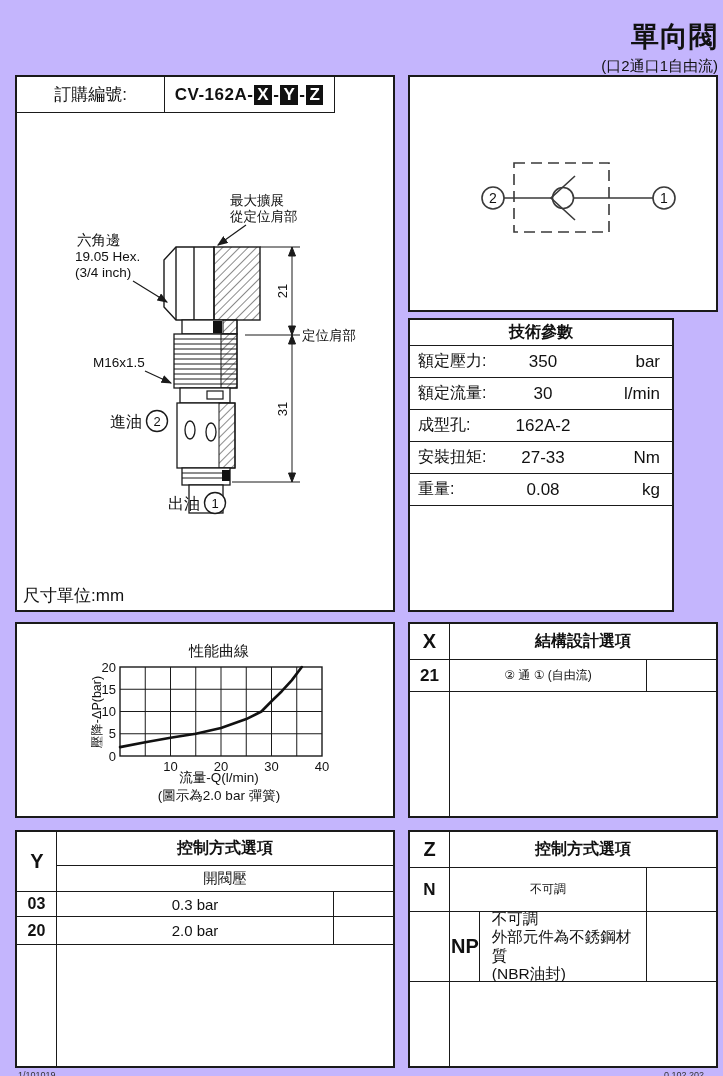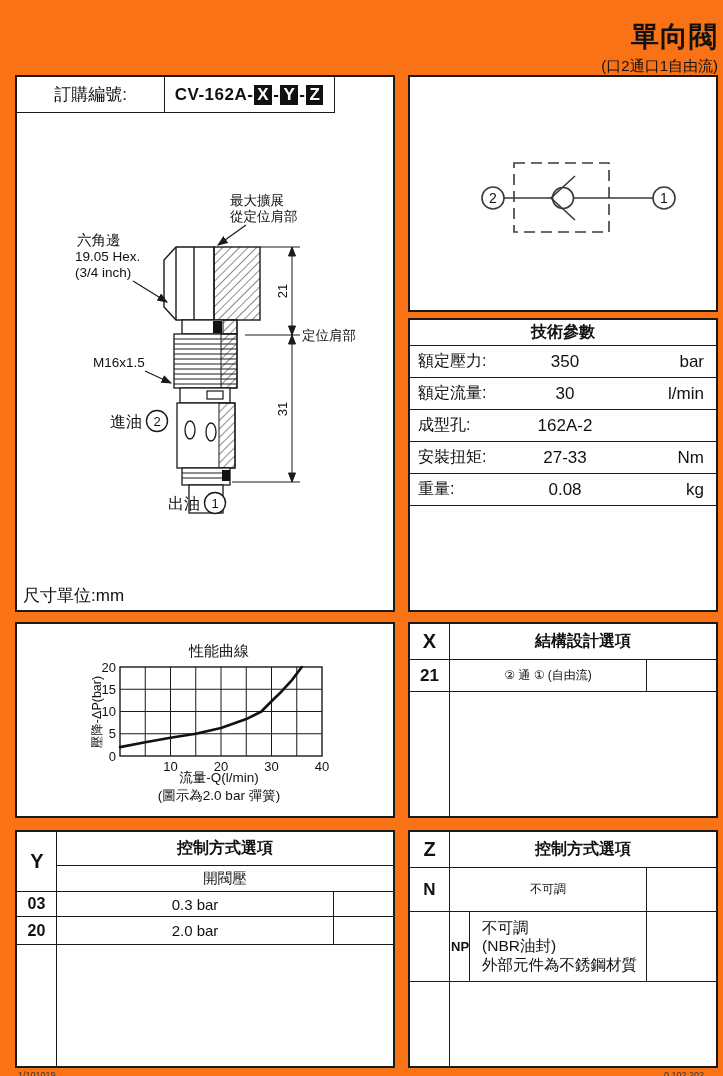--- a/index.html
+++ b/index.html
@@ -1,18 +1,18 @@
 <!DOCTYPE html>
 <html><head>
 <meta charset="utf-8">
 <style>
   * { margin:0; padding:0; box-sizing:border-box; }
   html,body { background:#fff; }
   body { font-family:"Liberation Sans","DejaVu Sans",sans-serif; color:#111; }
-  #page { position:relative; width:723px; height:1076px; background:#f97316; overflow:hidden; }
+  #page { position:relative; width:723px; height:1076px; background:#c4b5fd; overflow:hidden; }
 
   .box { position:absolute; border:2px solid #1a1a1a; background:#fff; }
 
   
   #title-block { position:absolute; top:18px; right:5px; text-align:right; }
   #title-block .t1 { font-size:28px; font-weight:bold; letter-spacing:1px; }
   #title-block .t2 { font-size:15px; font-weight:normal; margin-top:1px; }
 
   
   .order-row { position:absolute; top:0; left:0; width:100%; height:36px; }
@@ -174,21 +174,21 @@
         <circle cx="83" cy="121" r="11" fill="#fff" stroke="#3a3a3a" stroke-width="1.6"></circle>
         <text x="83" y="126" text-anchor="middle" font-size="14">2</text>
       </g>
       <g>
         <circle cx="254" cy="121" r="11" fill="#fff" stroke="#3a3a3a" stroke-width="1.6"></circle>
         <text x="254" y="126" text-anchor="middle" font-size="14">1</text>
       </g>
     </svg>
   </div>
 
-  <div class="box" style="left:408px; top:318px; width:310px; height:294px;">
+  <div class="box" style="left:408px; top:318px; width:266px; height:294px;">
     <div class="tech-title">技術參數</div>
     <div class="tech-row">
       <span class="lbl">額定壓力:</span>
       <span class="val">350</span>
       <span class="unt">bar</span>
     </div>
     <div class="tech-row">
       <span class="lbl">額定流量:</span>
       <span class="val">30</span>
       <span class="unt">l/min</span>
@@ -282,25 +282,25 @@
     <div class="orow" style="top:0; height:36px;">
       <div class="code" style="font-size:20px;">Z</div>
       <div class="hdr-title">控制方式選項</div>
     </div>
     <div class="orow" style="top:36px; height:44px;">
       <div class="code" style="font-size:17px;">N</div>
       <div class="desc">不可調</div>
       <div class="narrow" style="flex:0 0 70px;"></div>
     </div>
     <div class="orow" style="top:80px; height:70px;">
-      <div class="code" style="font-size:13px;padding-left:41px;">NP</div>
+      <div class="code" style="font-size:20px;padding-left:41px;">NP</div>
       <div style="flex:1; display:flex; flex-direction:column; justify-content:center; padding-left:12px; font-size:15.5px; line-height:1.18;">
         <span>不可調</span>
+        <span>外部元件為不銹鋼材質</span>
         <span>(NBR油封)</span>
-        <span>外部元件為不銹鋼材質</span>
       </div>
       <div class="narrow" style="flex:0 0 70px;"></div>
     </div>
   </div>
 
   <div class="footer-frag" style="left:18px; top:1070px; width:70px;">1/101019</div>
   <div class="footer-frag" style="left:664px; top:1070px; width:58px;">0.102.202</div>
 
 </div>
 

